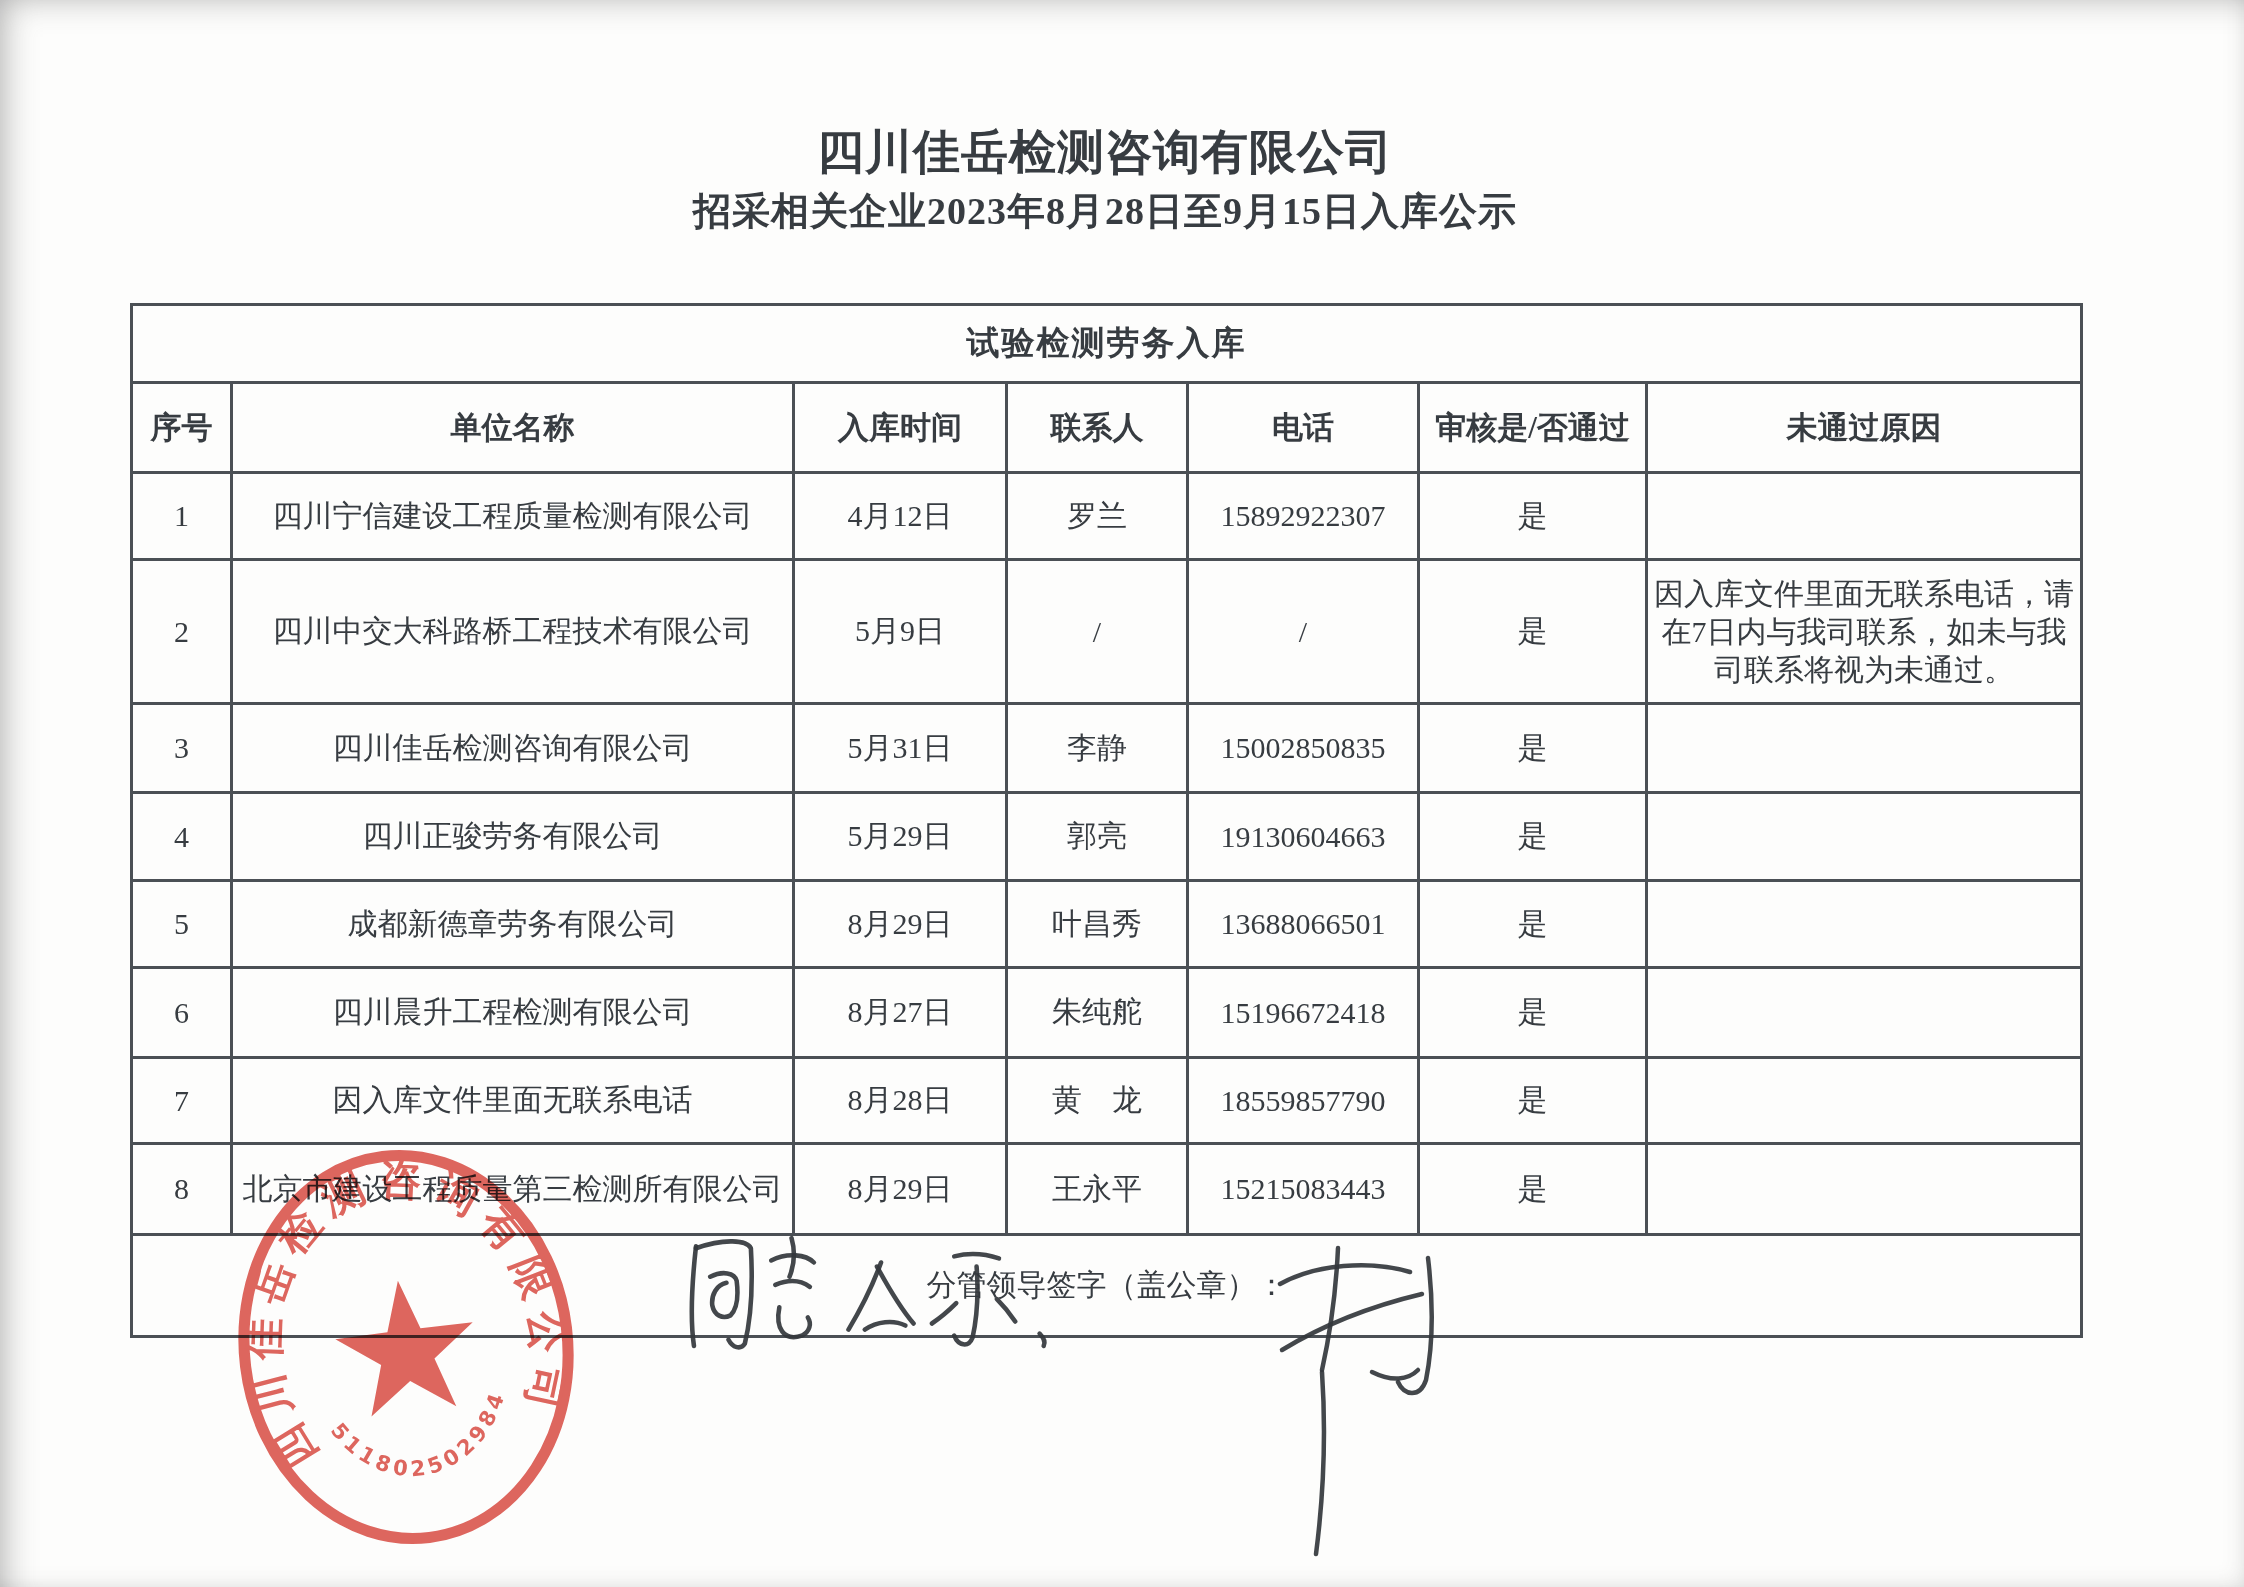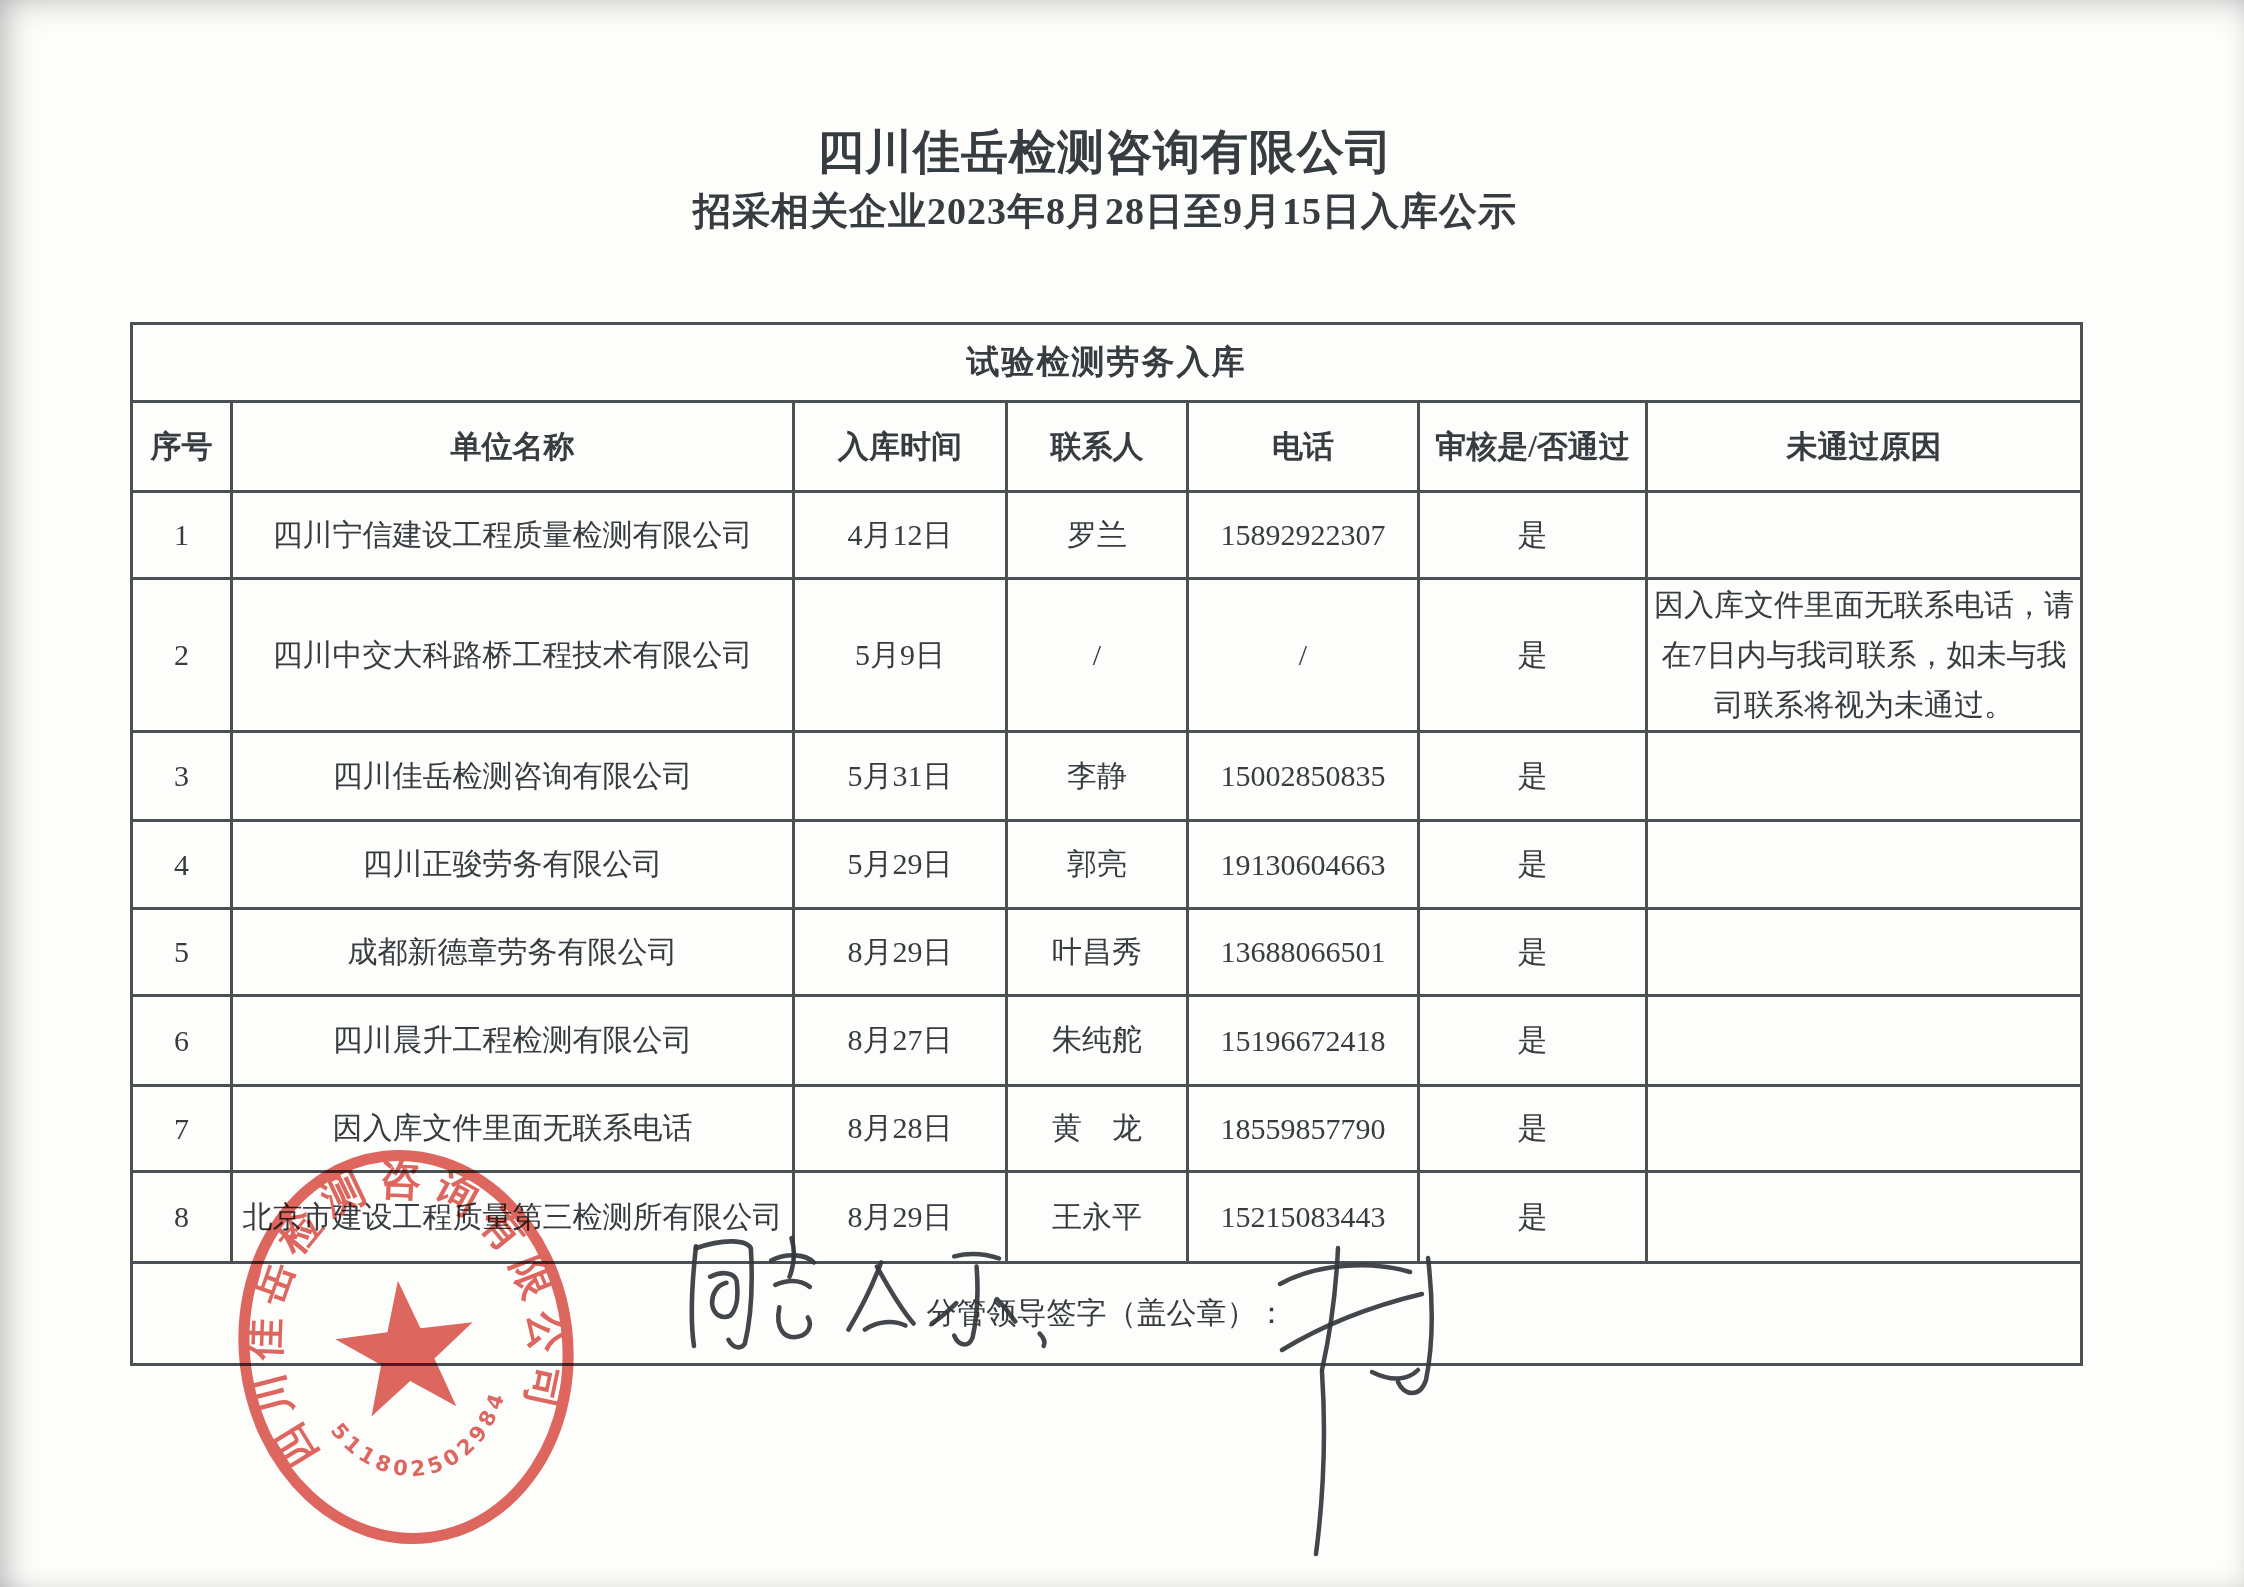--- a/index.html
+++ b/index.html
@@ -8,30 +8,30 @@
     background:#fdfdfc;
     font-family:"Liberation Serif","DejaVu Serif",serif;
     color:#373c41;
   }
   .scan-edge{position:absolute;inset:0;pointer-events:none;z-index:50;
     box-shadow:inset 22px 16px 34px -20px rgba(70,70,70,.45), inset -12px -12px 26px -18px rgba(70,70,70,.28);}
   .titles{position:absolute;left:130px;top:122px;width:1950px;text-align:center;}
   .title1{font-size:47px;font-weight:bold;line-height:60px;letter-spacing:1px;}
   .title2{font-size:38px;font-weight:bold;line-height:58px;letter-spacing:1px;}
   table.doc{
-    position:absolute;left:130px;top:322px;width:1950px;
+    position:absolute;left:130px;top:303px;width:1950px;
     border-collapse:collapse;table-layout:fixed;border-radius:18px;
   }
   table.doc td, table.doc th{
     border:3px solid #4b5055;text-align:center;vertical-align:middle;
     font-size:30px;padding:0 4px;overflow:hidden;
   }
   tr.caption-row td{font-size:33px;font-weight:bold;letter-spacing:2px;}
   tr.header-row th{font-size:31px;font-weight:bold;}
-  td.reason{font-size:27.5px;line-height:50px;text-align:left;padding:4px 10px;}
+  td.reason{font-size:27.5px;line-height:38px;text-align:left;padding:4px 10px;}
   td.footer-cell{text-align:left;padding-left:14px;font-size:30px;}
   .h-cap{height:78px;} .h-head{height:90px;}
   .h1{height:87px;} .h2{height:144px;} .h3{height:89px;} .h4{height:88px;}
   .h5{height:87px;} .h6{height:90px;} .h7{height:86px;} .h8{height:91px;}
   .h-foot{height:102px;}
   .stamp{position:absolute;left:234px;top:1146px;width:344px;height:402px;z-index:20;
     opacity:.82;mix-blend-mode:multiply;transform:rotate(-7deg);}
   .sig1{position:absolute;left:680px;top:1232px;width:400px;height:122px;z-index:21;}
   .sig2{position:absolute;left:1252px;top:1222px;width:232px;height:350px;z-index:21;}
   .sig-stroke{stroke:#33373c;stroke-width:4.5;fill:none;stroke-linecap:round;stroke-linejoin:round;opacity:.92;}

